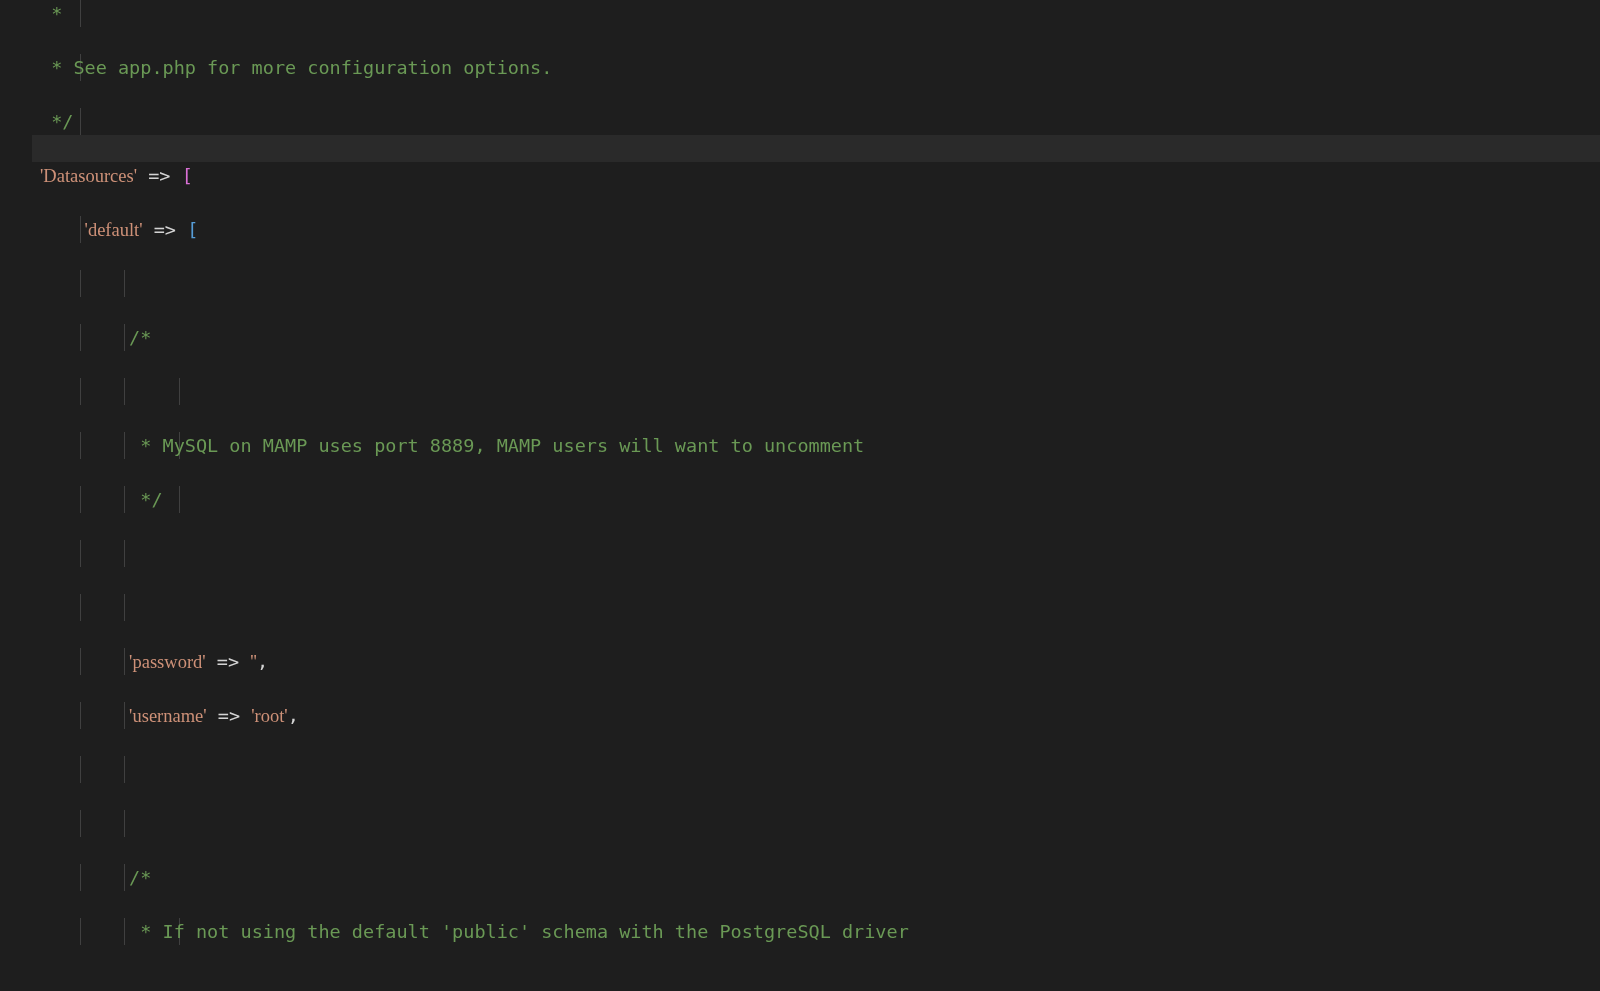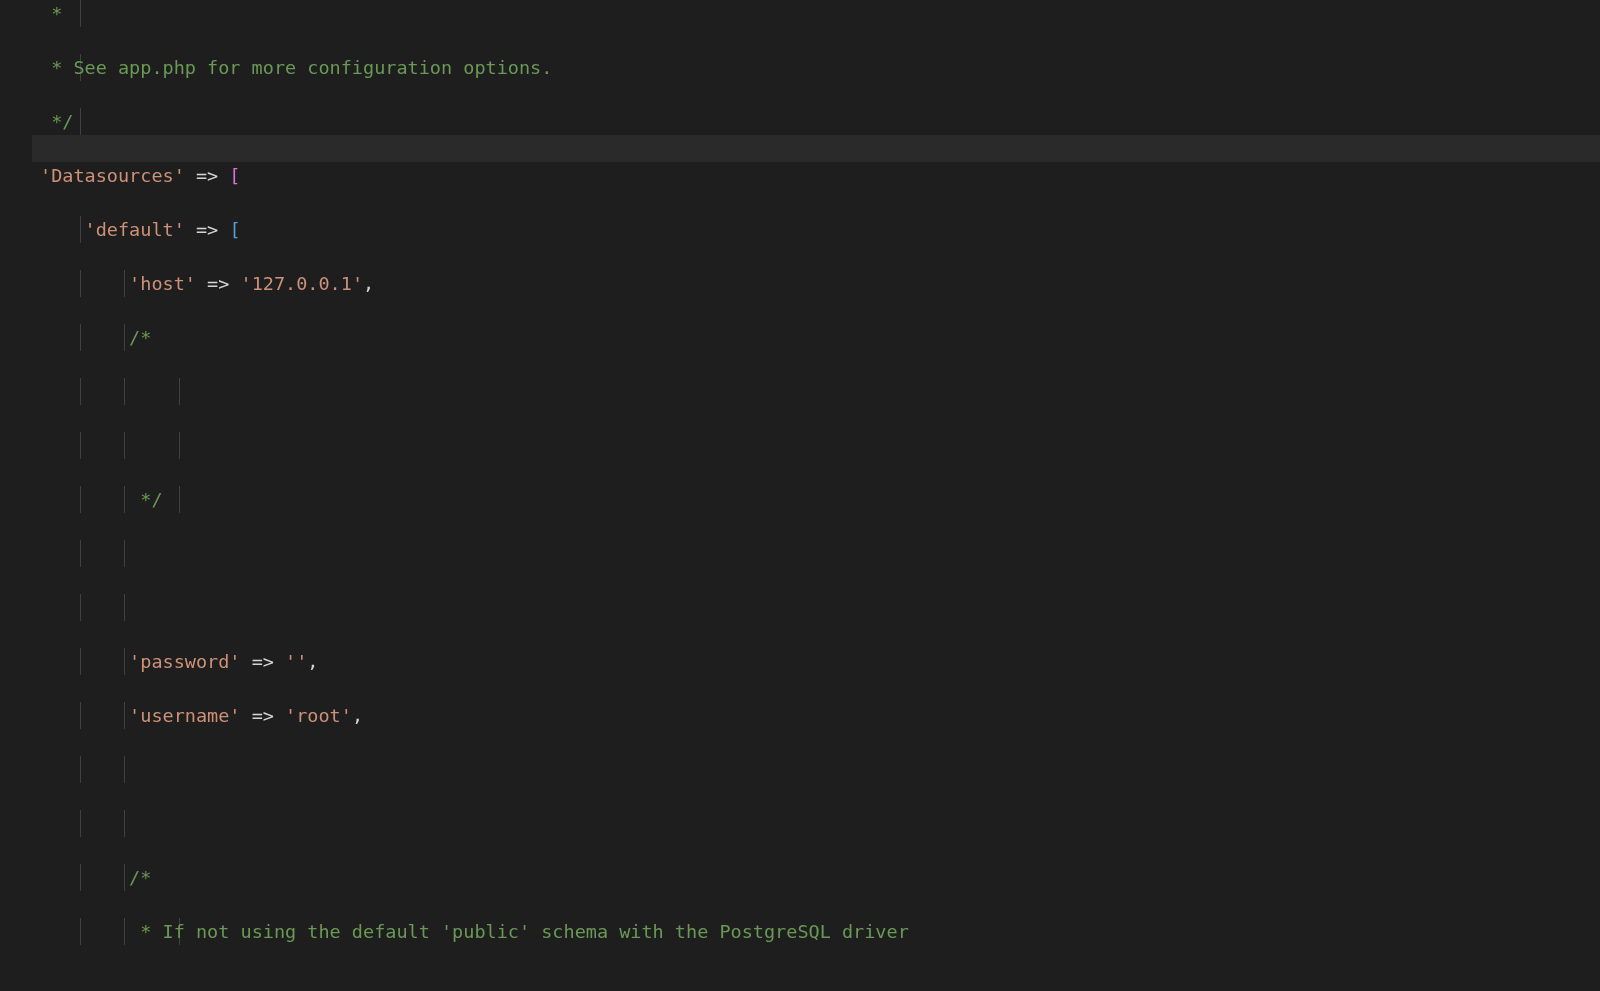--- a/index.html
+++ b/index.html
@@ -53,42 +53,42 @@
     top: 0;
     height: 27px;
     width: 1px;
     background: #404040;
   }
   .ig.lvl1 { left: 40px; }
   .ig.lvl2 { left: 84px; }
   .ig.lvl3b { left: 138.5px; }
   
   .c  { color: #6a9955; }   
-  .s  { color: #ce9178; }   
+  .s  { color: #ce9178; font-family: Liberation Serif, serif; }   
   .p  { color: #d4d4d4; }   
   .br { color: #569cd6; }   
   .br3{ color: #da70d6; }   
   .txt { position: relative; }
 </style>
 </head>
 <body>
 
 <div class="editor">
   <div class="highlighted-line"></div>
   <div class="gutter"></div>
 
   <pre class="code"><span class="line"><span class="ig lvl1"></span><span class="txt c"> *</span></span>
 <span class="line"><span class="ig lvl1"></span><span class="txt c"> * See app.php for more configuration options.</span></span>
 <span class="line"><span class="ig lvl1"></span><span class="txt c"> */</span></span>
 <span class="line"><span class="txt"><span class="s">'Datasources'</span><span class="p"> =&gt; </span><span class="br3">[</span></span></span>
 <span class="line"><span class="ig lvl1"></span><span class="txt">    <span class="s">'default'</span><span class="p"> =&gt; </span><span class="br">[</span></span></span>
-<span class="line"><span class="ig lvl1"></span><span class="ig lvl2"></span><span class="txt">        <span class="s">'host'</span><span class="p"> =&gt; </span><span class="s">'127.0.0.1'</span><span class="p">,</span></span></span>
+<span class="line"><span class="ig lvl1"></span><span class="ig lvl2"></span></span>
 <span class="line"><span class="ig lvl1"></span><span class="ig lvl2"></span><span class="txt c">        <span>/*</span></span></span>
 <span class="line"><span class="ig lvl1"></span><span class="ig lvl2"></span><span class="ig lvl3b"></span></span>
-<span class="line"><span class="ig lvl1"></span><span class="ig lvl2"></span><span class="ig lvl3b"></span></span>
+<span class="line"><span class="ig lvl1"></span><span class="ig lvl2"></span><span class="ig lvl3b"></span><span class="txt c">        <span> * MySQL on MAMP uses port 8889, MAMP users will want to uncomment</span></span></span>
 <span class="line"><span class="ig lvl1"></span><span class="ig lvl2"></span><span class="ig lvl3b"></span><span class="txt c">        <span> */</span></span></span>
 <span class="line"><span class="ig lvl1"></span><span class="ig lvl2"></span></span>
 <span class="line"><span class="ig lvl1"></span><span class="ig lvl2"></span></span>
 <span class="line"><span class="ig lvl1"></span><span class="ig lvl2"></span><span class="txt">        <span class="s">'password'</span><span class="p"> =&gt; </span><span class="s">''</span><span class="p">,</span></span></span>
 <span class="line"><span class="ig lvl1"></span><span class="ig lvl2"></span><span class="txt">        <span class="s">'username'</span><span class="p"> =&gt; </span><span class="s">'root'</span><span class="p">,</span></span></span>
 <span class="line"><span class="ig lvl1"></span><span class="ig lvl2"></span></span>
 <span class="line"><span class="ig lvl1"></span><span class="ig lvl2"></span></span>
 <span class="line"><span class="ig lvl1"></span><span class="ig lvl2"></span><span class="txt c">        <span>/*</span></span></span>
 <span class="line"><span class="ig lvl1"></span><span class="ig lvl2"></span><span class="ig lvl3b"></span><span class="txt c">        <span> * If not using the default 'public' schema with the PostgreSQL driver</span></span></span>
 

